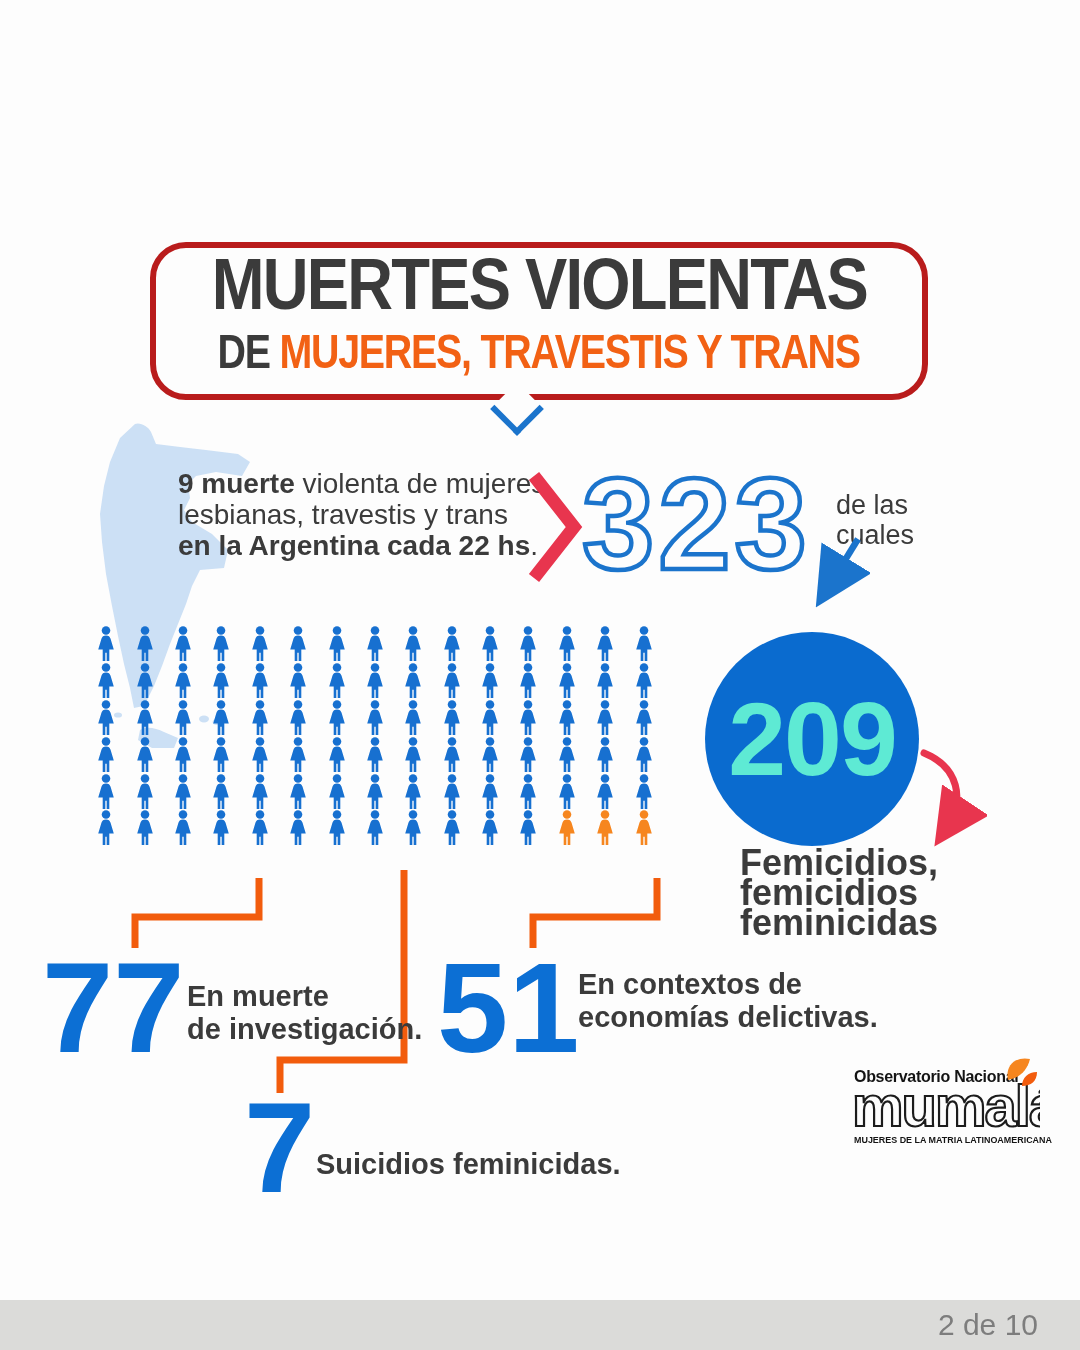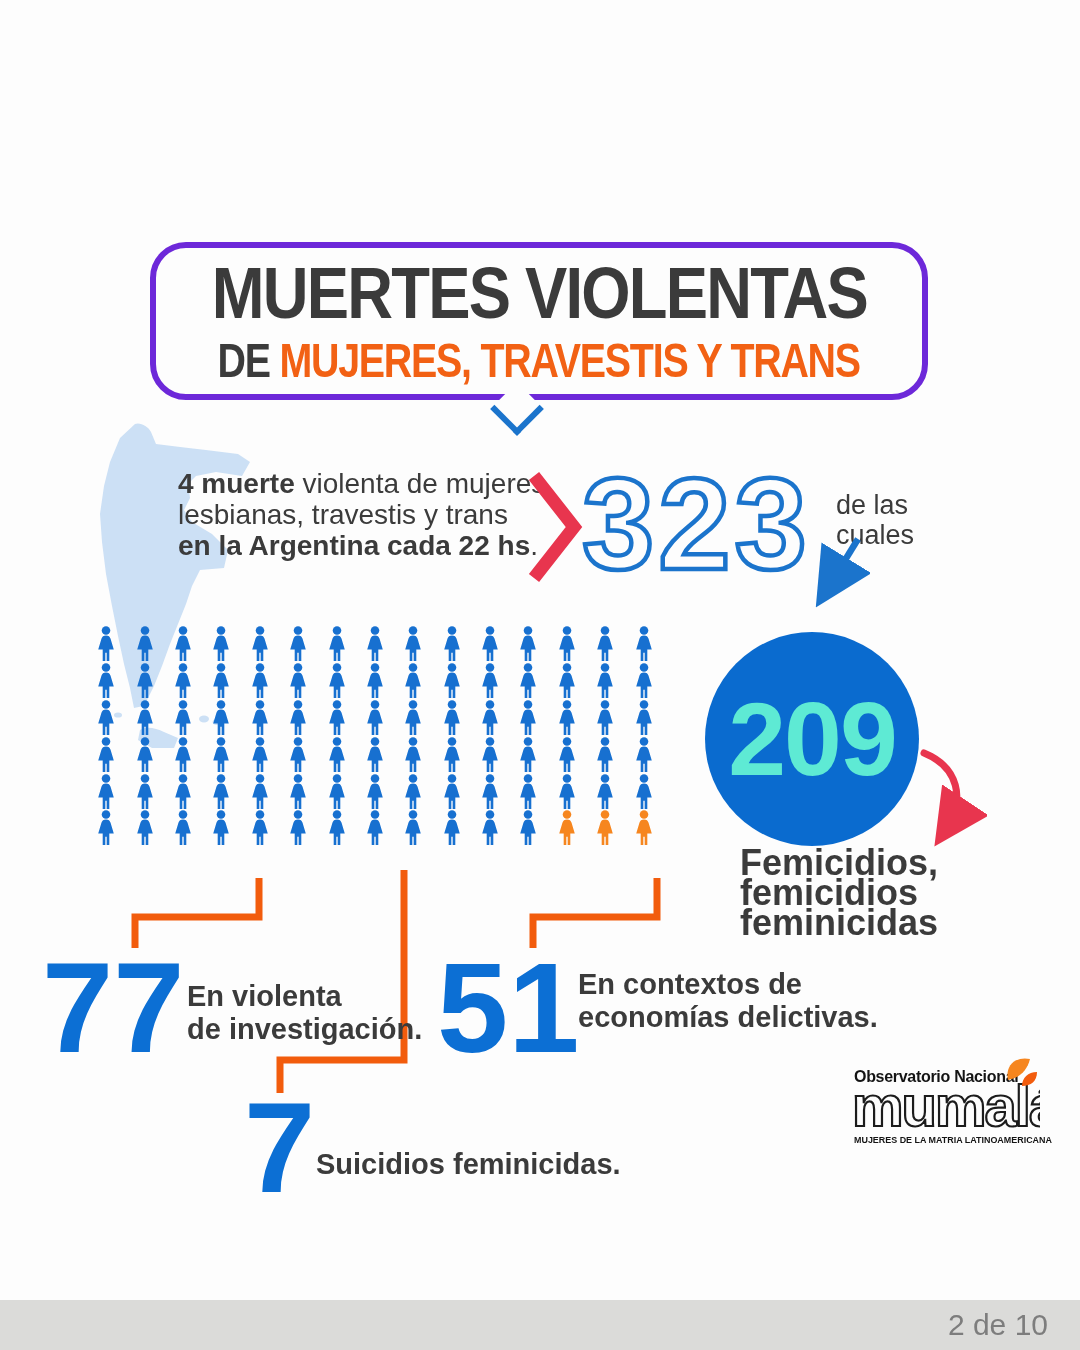--- a/index.html
+++ b/index.html
@@ -2,22 +2,22 @@
 <html><head>
 <meta charset="utf-8">
 <style>
   html,body{margin:0;padding:0;background:#e9e9e9;}
   .canvas{position:relative;width:1080px;height:1350px;background:#FDFDFD;overflow:hidden;
           font-family:"Liberation Sans",sans-serif;color:#3B3B3B;}
   .abs{position:absolute;}
 
   
   .bubble{left:150px;top:242px;width:778px;height:158px;background:#FDFDFD;
-          border:6px solid #6d28d9;border-radius:36px;box-sizing:border-box;
-          display:flex;flex-direction:column;justify-content:center;align-items:center;z-index:2;}
+          border:6px solid #b91c1c;border-radius:36px;box-sizing:border-box;
+          display:flex;flex-direction:column;align-items:center;z-index:2;}
   .title-line1{font-size:72px;font-weight:bold;letter-spacing:-2px;line-height:1;
                white-space:nowrap;transform:scaleX(.88);color:#3B3B3B;}
   .title-line2{font-size:48px;font-weight:bold;letter-spacing:-1.5px;line-height:1;
                white-space:nowrap;transform:scaleX(.82);margin-top:8px;color:#3B3B3B;}
   .title-line2 .orange{color:#F26114;}
   .bubble-tail{left:498px;top:390px;width:32px;height:32px;background:#FDFDFD;
                border-right:6px solid #1B74CC;border-bottom:6px solid #1B74CC;
                transform:rotate(45deg);z-index:3;}
 
   
@@ -60,21 +60,21 @@
 
   
   .logo-obs{left:854px;top:1068px;font-size:16px;font-weight:bold;color:#141414;letter-spacing:-.3px;z-index:2;}
   .logo-name-svg{left:850px;top:1080px;z-index:2;}
   .logo-butterfly{left:1002px;top:1054px;z-index:2;}
   .logo-tag{left:854px;top:1134px;font-size:9.5px;font-weight:bold;color:#141414;
             transform:scaleX(.94);transform-origin:left;white-space:nowrap;z-index:2;}
 
   
   .footer{left:0;top:1300px;width:1080px;height:50px;background:#DBDBD9;z-index:4;
-          text-align:right;box-sizing:border-box;padding-right:32px;}
+          text-align:right;box-sizing:border-box;padding-right:42px;}
   .footer span{font-size:30px;line-height:50px;color:#7D7D7D;}
 </style>
 </head>
 <body>
 
 <div class="canvas">
 
   <svg width="0" height="0" style="position:absolute" aria-hidden="true">
     <defs>
       <symbol id="person-shape" viewBox="0 0 26 36">
@@ -102,21 +102,21 @@
 
   <div class="abs bubble">
     <div class="title-line1">MUERTES VIOLENTAS</div>
     <div class="title-line2">
       <span>DE</span><span class="orange"> MUJERES, TRAVESTIS Y TRANS</span>
     </div>
   </div>
   <div class="abs bubble-tail"></div>
 
   <div class="abs intro">
-    <div><b>4 muerte</b><span> violenta de mujeres,</span></div>
+    <div><b>9 muerte</b><span> violenta de mujeres,</span></div>
     <div>lesbianas, travestis y trans</div>
     <div><b>en la Argentina cada 22 hs</b><span>.</span></div>
   </div>
 
   <svg class="abs chevron-svg" width="58" height="114" viewBox="0 0 58 114">
     <polyline points="8,6 48,57 8,108" stroke="#E8354E" stroke-width="13" fill="none"></polyline>
   </svg>
 
   <svg class="abs n323-svg" width="235" height="125" viewBox="0 0 235 125">
     <text x="2" y="106" font-family="Liberation Sans, sans-serif" font-size="130" font-weight="bold" fill="#FDFDFD" stroke="#1B74CC" stroke-width="4.5" letter-spacing="4">323</text>
@@ -420,21 +420,21 @@
   <svg class="abs brackets-svg" width="620" height="240" viewBox="0 0 620 240">
     <g stroke="#F25C0D" stroke-width="7" fill="none">
       <polyline points="199,18 199,57 75,57 75,88"></polyline>
       <polyline points="344,10 344,200 220,200 220,233"></polyline>
       <polyline points="597,18 597,57 473,57 473,88"></polyline>
     </g>
   </svg>
 
   <div class="abs stat-num n56">77</div>
   <div class="abs stat-cap cap56">
-    <div>En violenta</div>
+    <div>En muerte</div>
     <div>de investigación.</div>
   </div>
 
   <div class="abs stat-num n51">51</div>
   <div class="abs stat-cap cap51">
     <div>En contextos de</div>
     <div>economías delictivas.</div>
   </div>
 
   <div class="abs stat-num n7">7</div>

